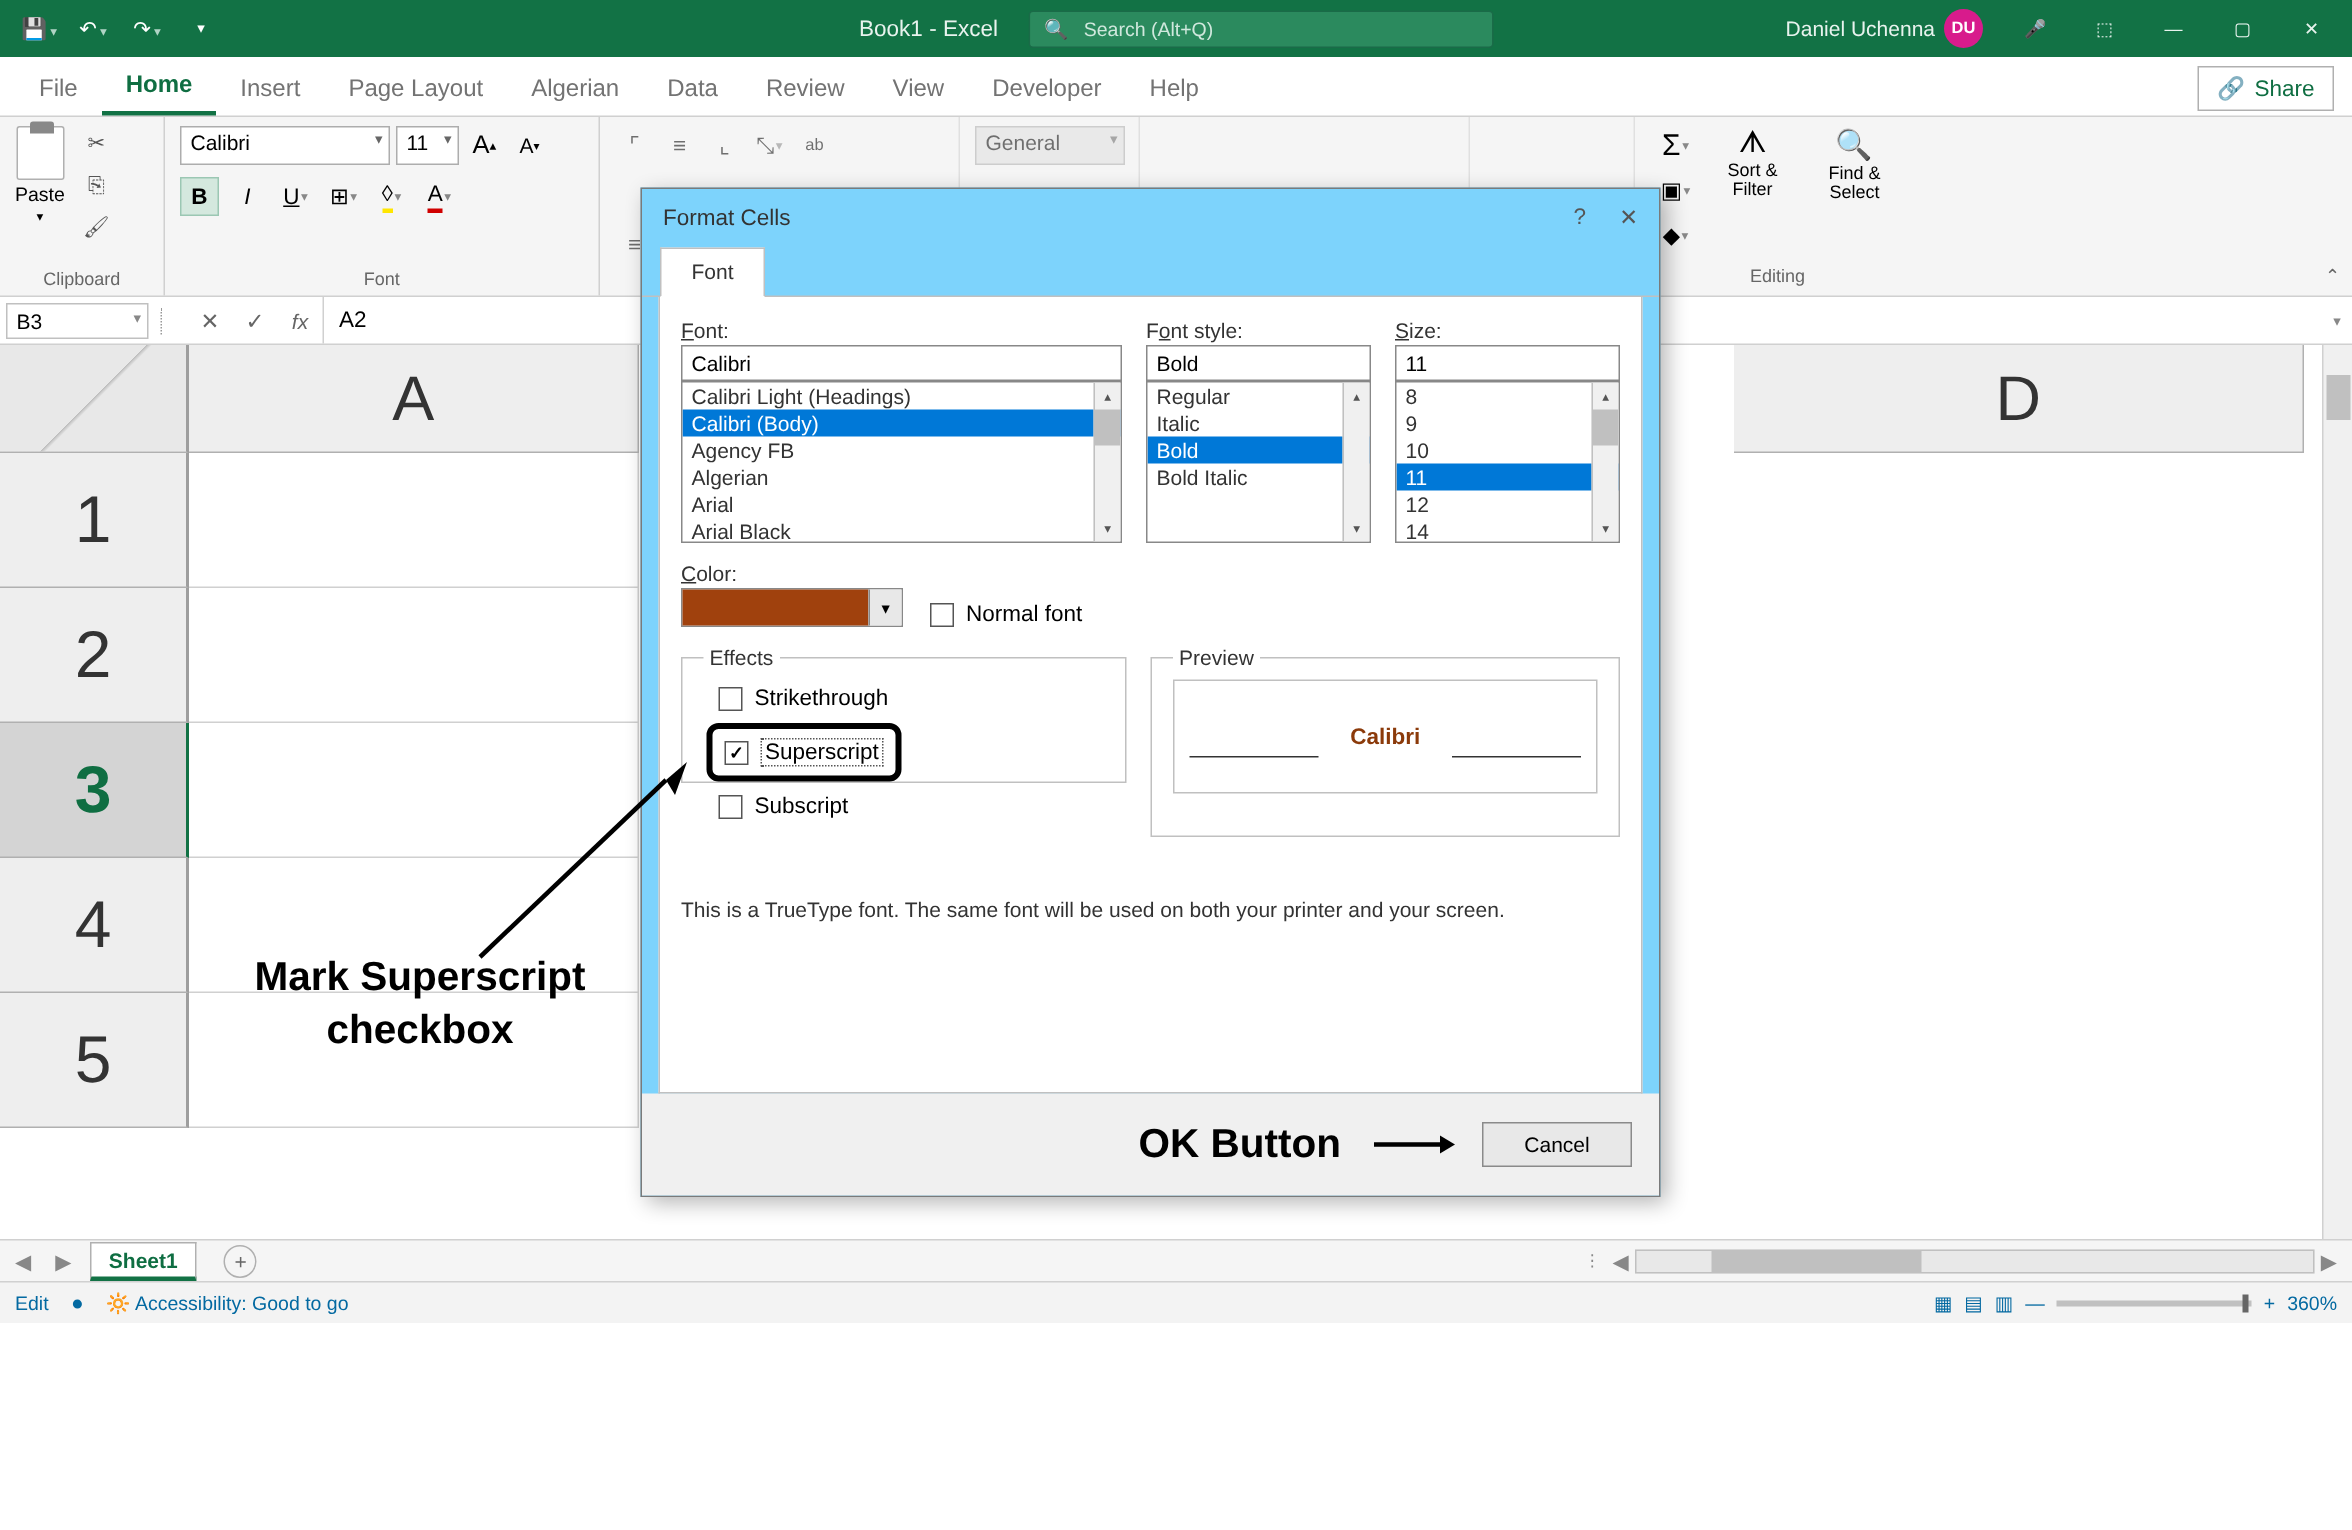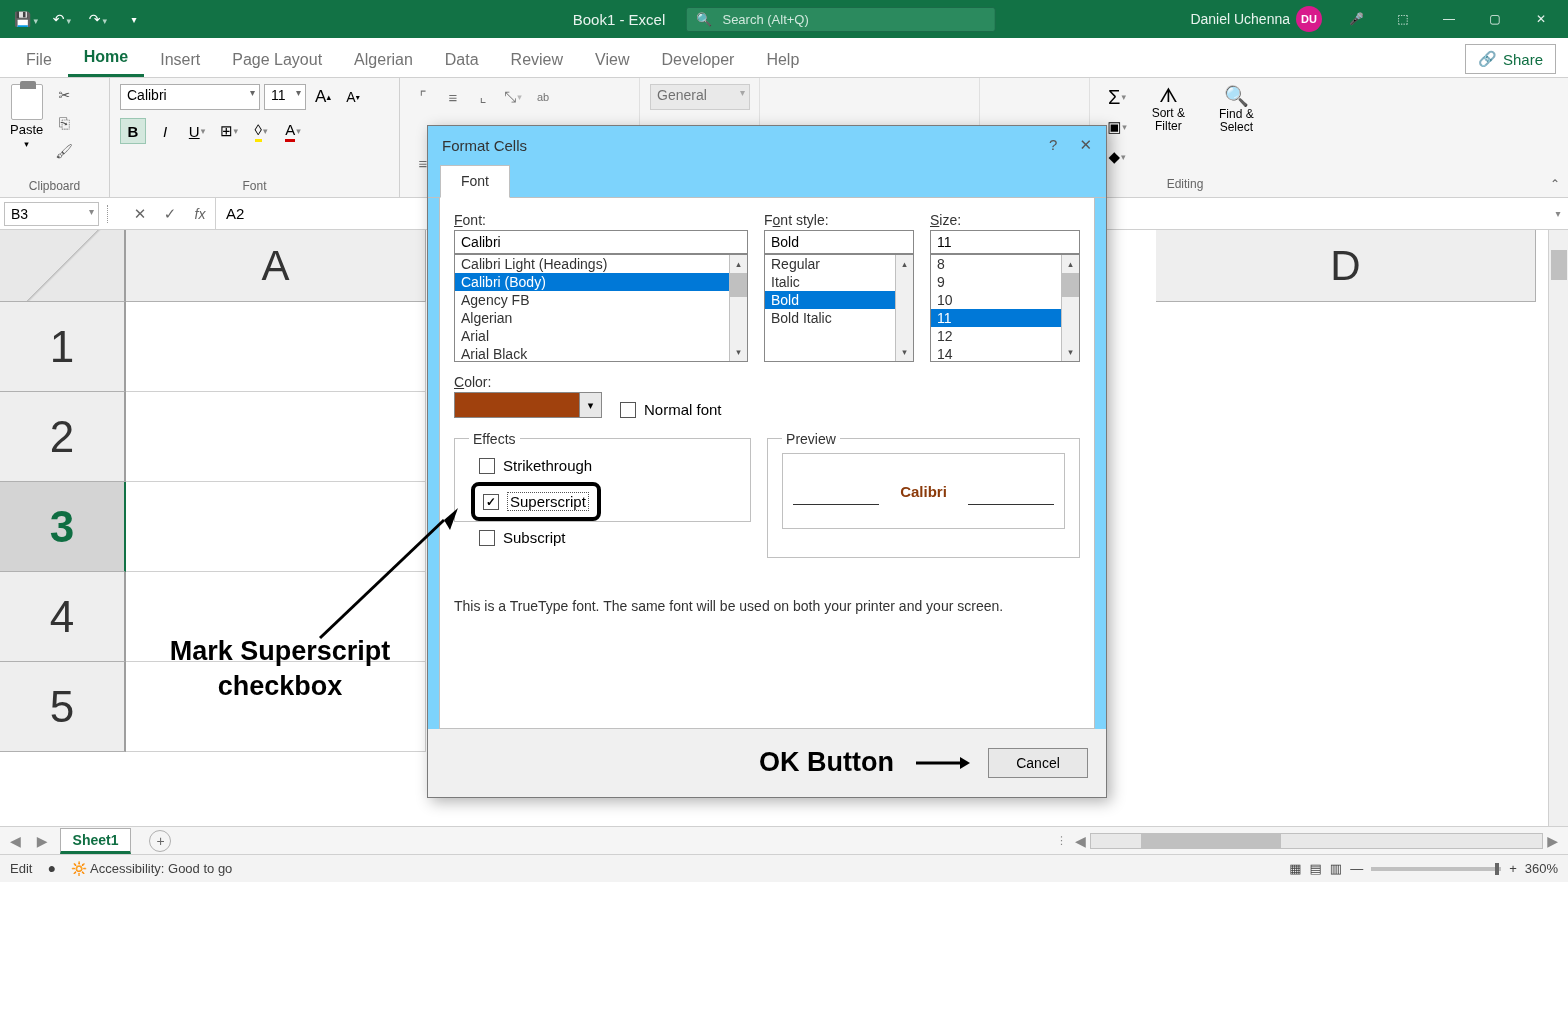--- a/index.html
+++ b/index.html
@@ -71,21 +71,21 @@
 
 .sheet-tabs { height: 28px; background: #f5f5f5; border-top: 1px solid #d0d0d0; display: flex; align-items: center; padding: 0 6px; gap: 8px; font-size: 14px; }
 .nav-arr { color: #888; padding: 0 4px; }
 .sheet-tab { padding: 3px 12px; background: #fff; border: 1px solid #b0b0b0; border-bottom: 3px solid #127245; font-weight: 600; color: #0f6e42; }
 .add-sheet { width: 22px; height: 22px; border: 1px solid #b0b0b0; border-radius: 50%; display: flex; align-items: center; justify-content: center; color: #666; margin-left: 10px; }
 .hscroll-area { margin-left: auto; display: flex; align-items: center; width: 510px; }
 .hscroll-track { flex: 1; height: 16px; background: #e8e8e8; border: 1px solid #c0c0c0; position: relative; }
 .hscroll-thumb { position: absolute; left: 50px; width: 140px; height: 100%; background: #c0c0c0; }
 
 
-.status-bar { height: 28px; background: #f3f3f3; border-top: 1px solid #d0d0d0; display: flex; align-items: center; padding: 12px 10px; font-size: 13px; color: #404040; gap: 16px; }
+.status-bar { height: 28px; background: #f3f3f3; border-top: 1px solid #d0d0d0; display: flex; align-items: center; padding: 12px 10px; font-size: 13px; color: #0369a1; gap: 16px; }
 .zoom { margin-left: auto; display: flex; align-items: center; gap: 8px; }
 .zoom-slider { width: 130px; height: 4px; background: #c0c0c0; position: relative; }
 .zoom-slider::after { content: ''; position: absolute; right: 2px; top: -4px; width: 4px; height: 12px; background: #666; }
 
 
 .dialog { position: absolute; left: 427px; top: 125px; width: 680px; height: 673px; background: #7dd3fc; border: 1px solid #7a7a7a; box-shadow: 4px 4px 14px rgba(0,0,0,0.3); display: flex; flex-direction: column; }
 .dlg-title { height: 38px; display: flex; align-items: center; padding: 0 14px; font-size: 15px; color: #333; }
 .dlg-title-btns { margin-left: auto; display: flex; gap: 22px; font-size: 15px; color: #555; }
 .dlg-tabstrip { height: 34px; display: flex; padding-left: 12px; border-bottom: 1px solid #c0c0c0; }
 .dlg-tab { padding: 7px 20px; background: #fff; border: 1px solid #c0c0c0; border-bottom: 1px solid #fff; font-size: 14px; position: relative; top: 1px; color: #333; }

